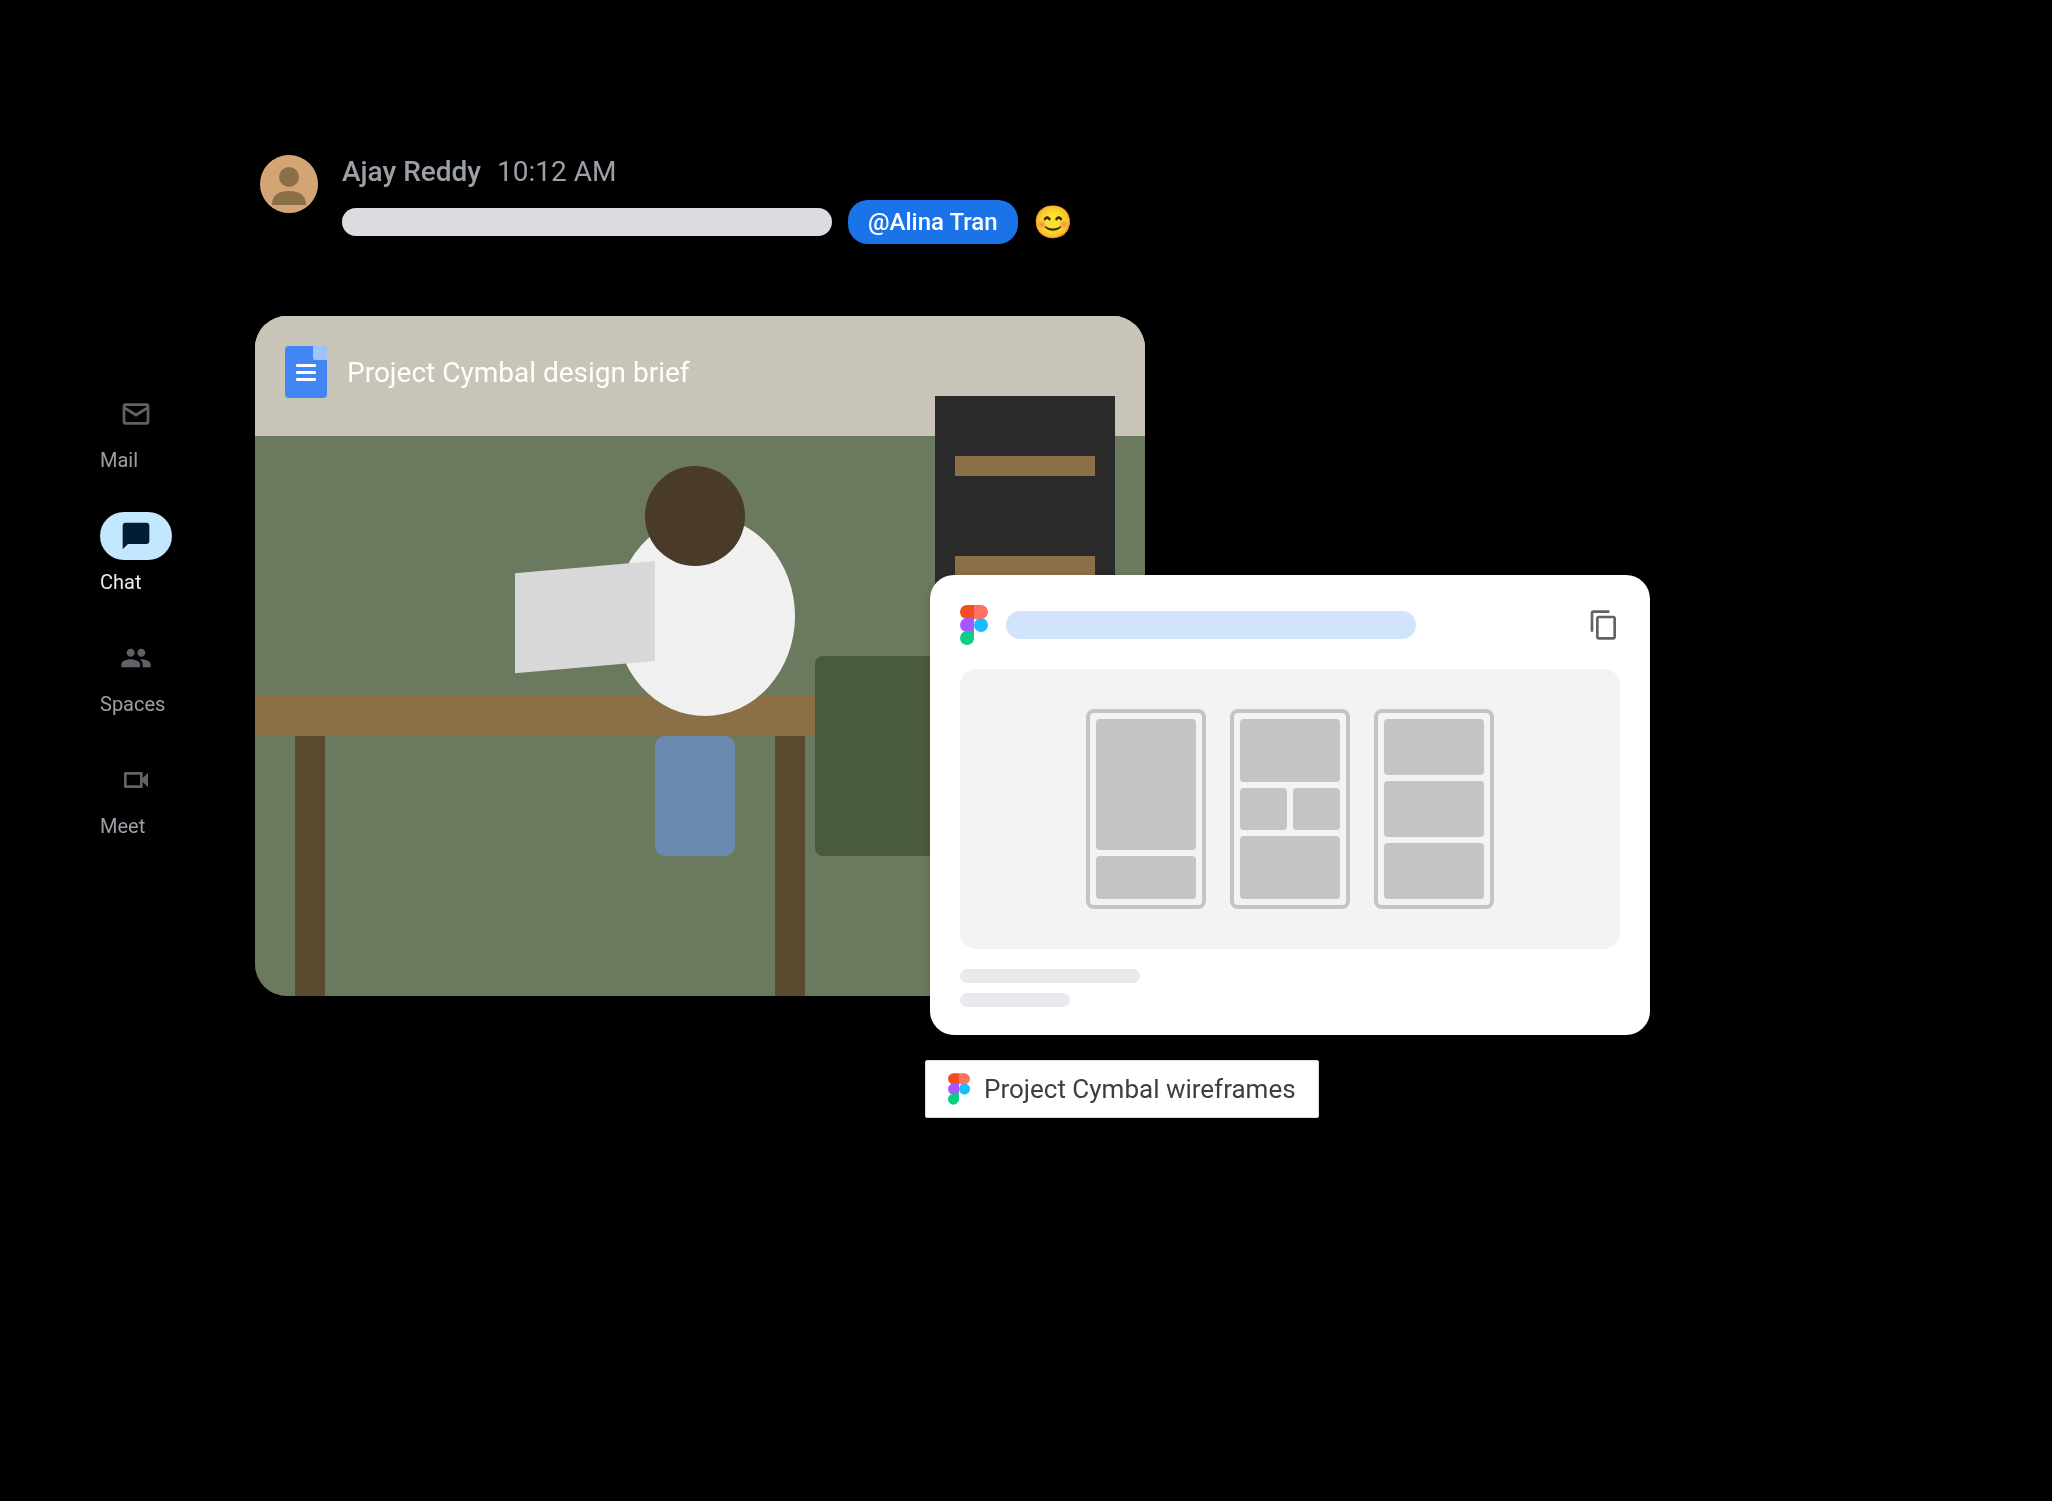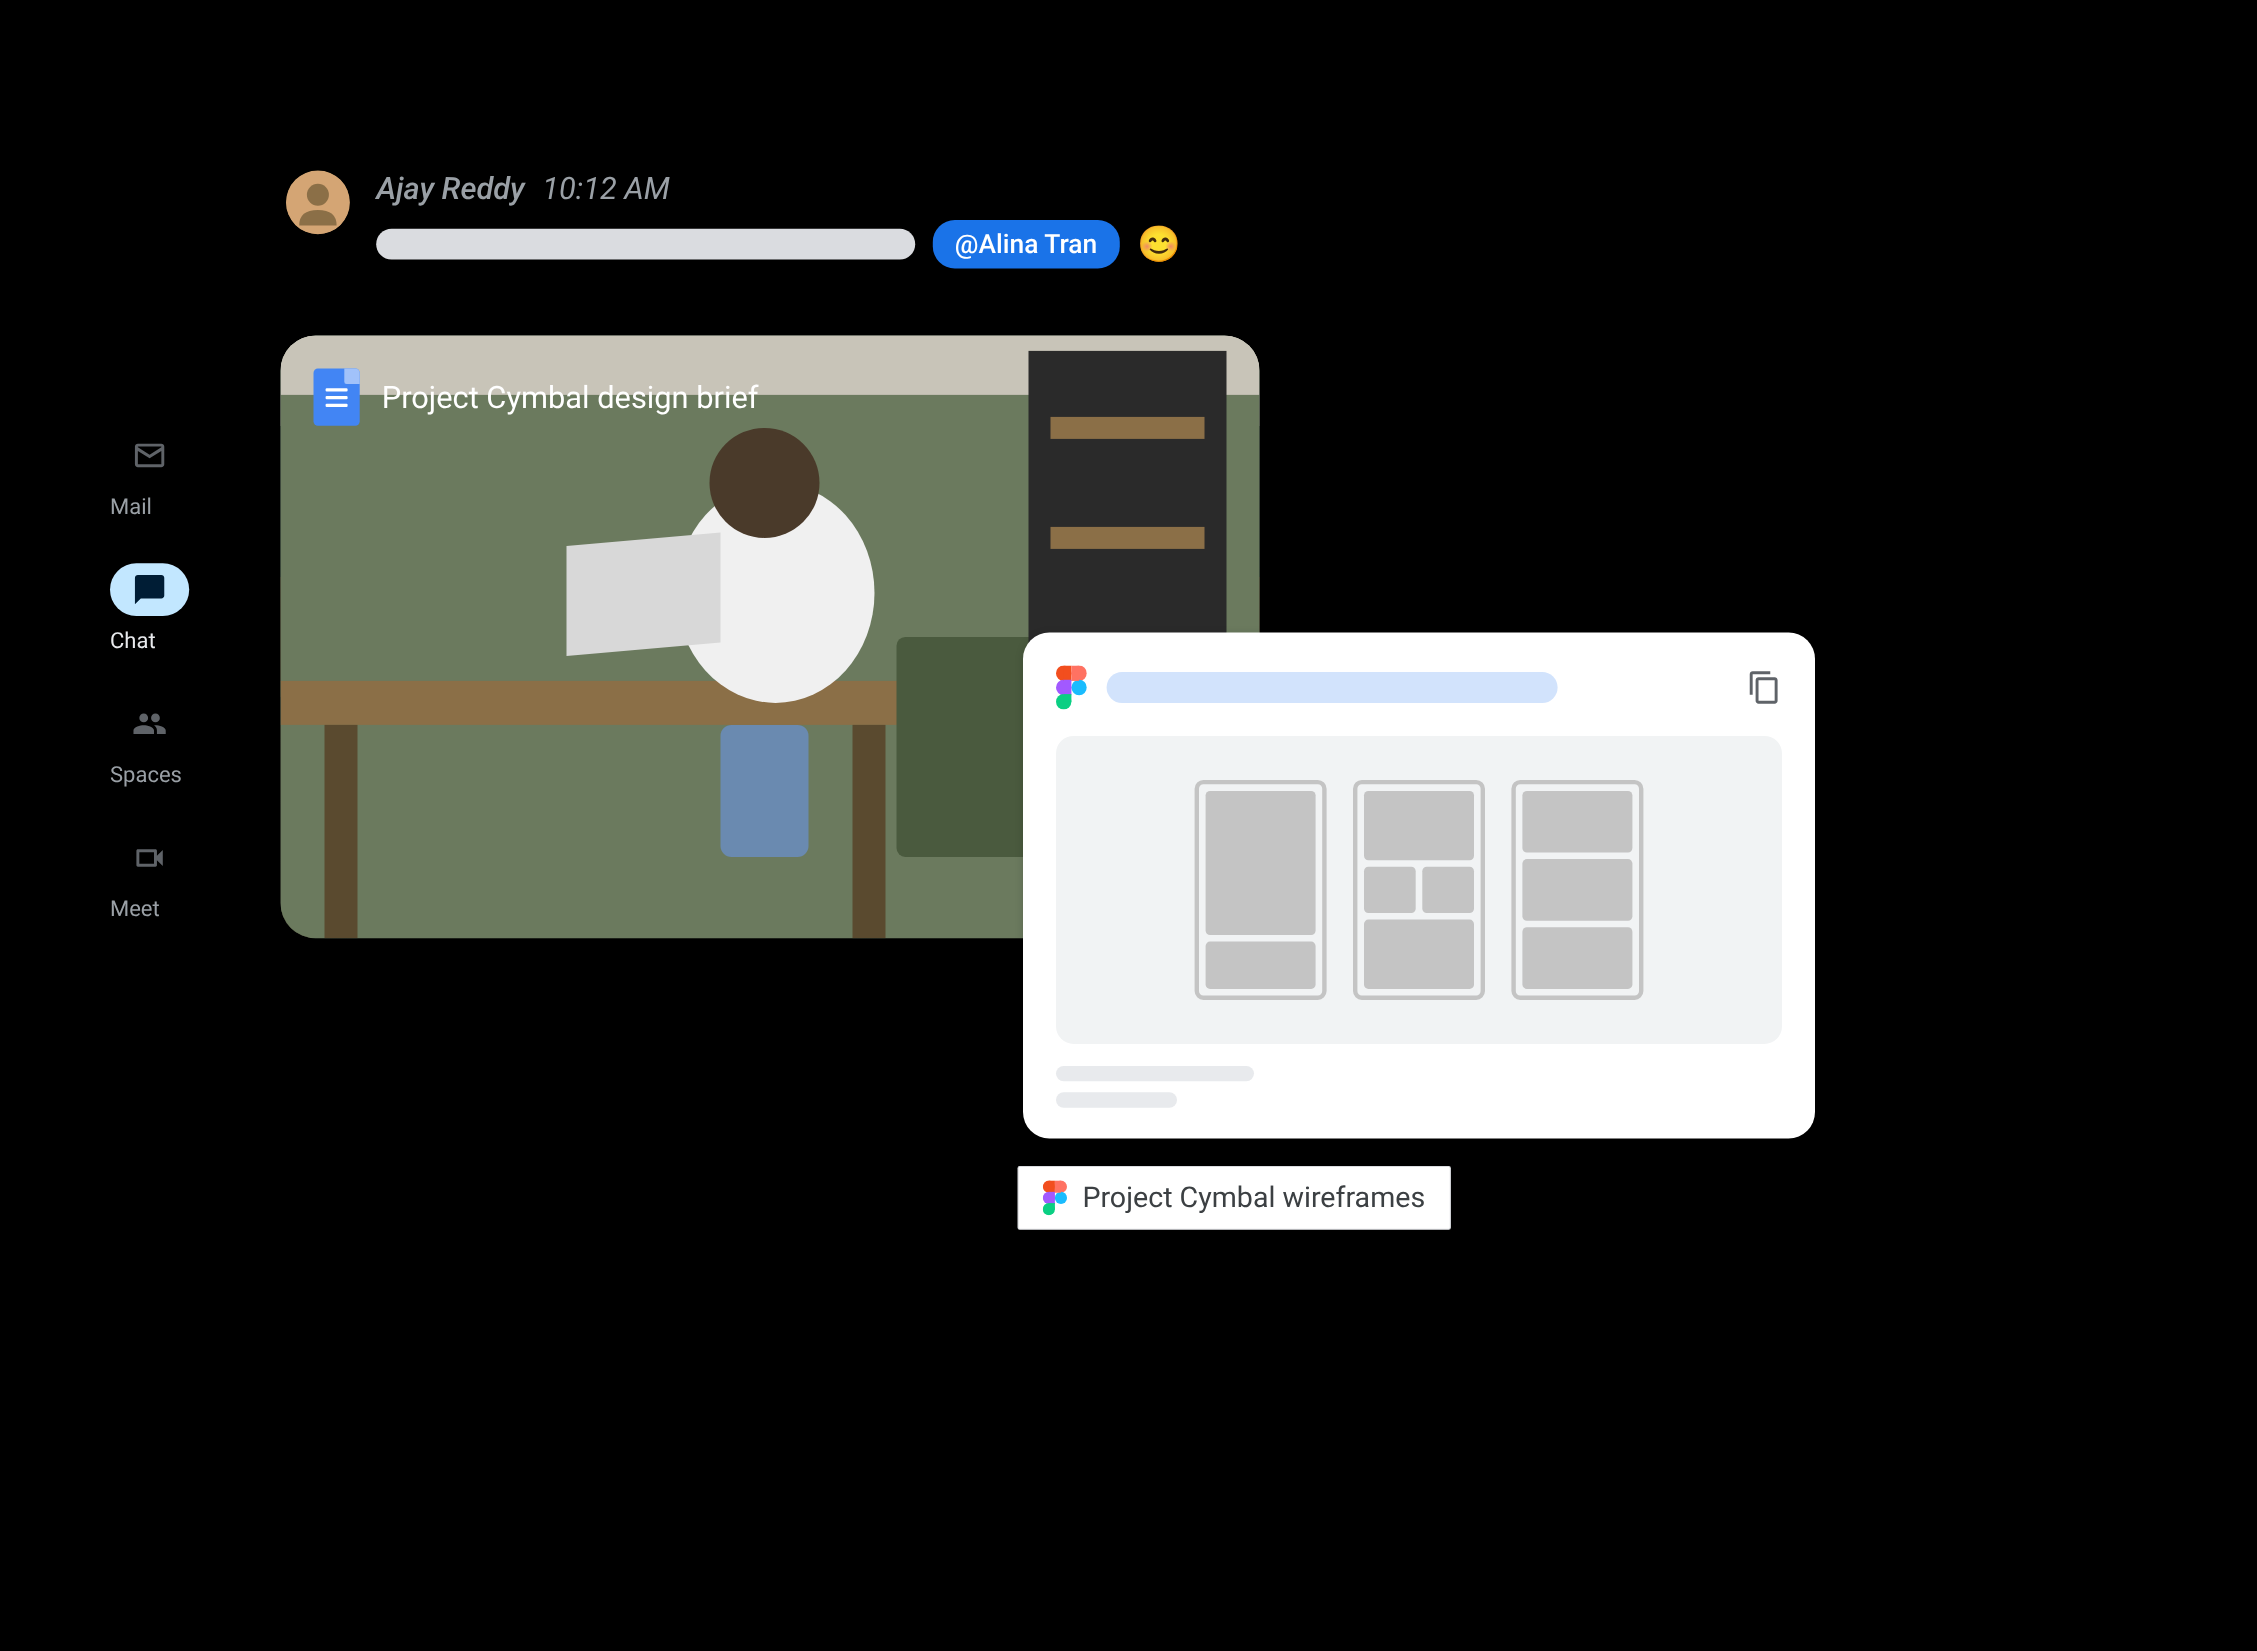--- a/index.html
+++ b/index.html
@@ -95,21 +95,20 @@
     .message-content {
       display: flex;
       flex-direction: column;
       gap: 12px;
     }
     
     .sender-row {
       display: flex;
       align-items: flex-end;
       gap: 16px;
-      font-style: italic;
     }
     
     .sender-name {
       color: #9aa0a6;
       font-size: 28px;
       font-weight: 500;
     }
     
     .timestamp {
       color: #9aa0a6;
@@ -139,23 +138,23 @@
     }
     
     .emoji {
       font-size: 32px;
     }
     
     
     .image-card {
       position: absolute;
       left: 255px;
-      top: 305px;
+      top: 316px;
       width: 890px;
-      height: 548px;
+      height: 680px;
       border-radius: 32px;
       overflow: hidden;
       background: #5a6c5a;
     }
     
     .image-scene {
       width: 100%;
       height: 100%;
       background: linear-gradient(to bottom, 
         #c8c4b8 0%, #b8b4a8 15%,

